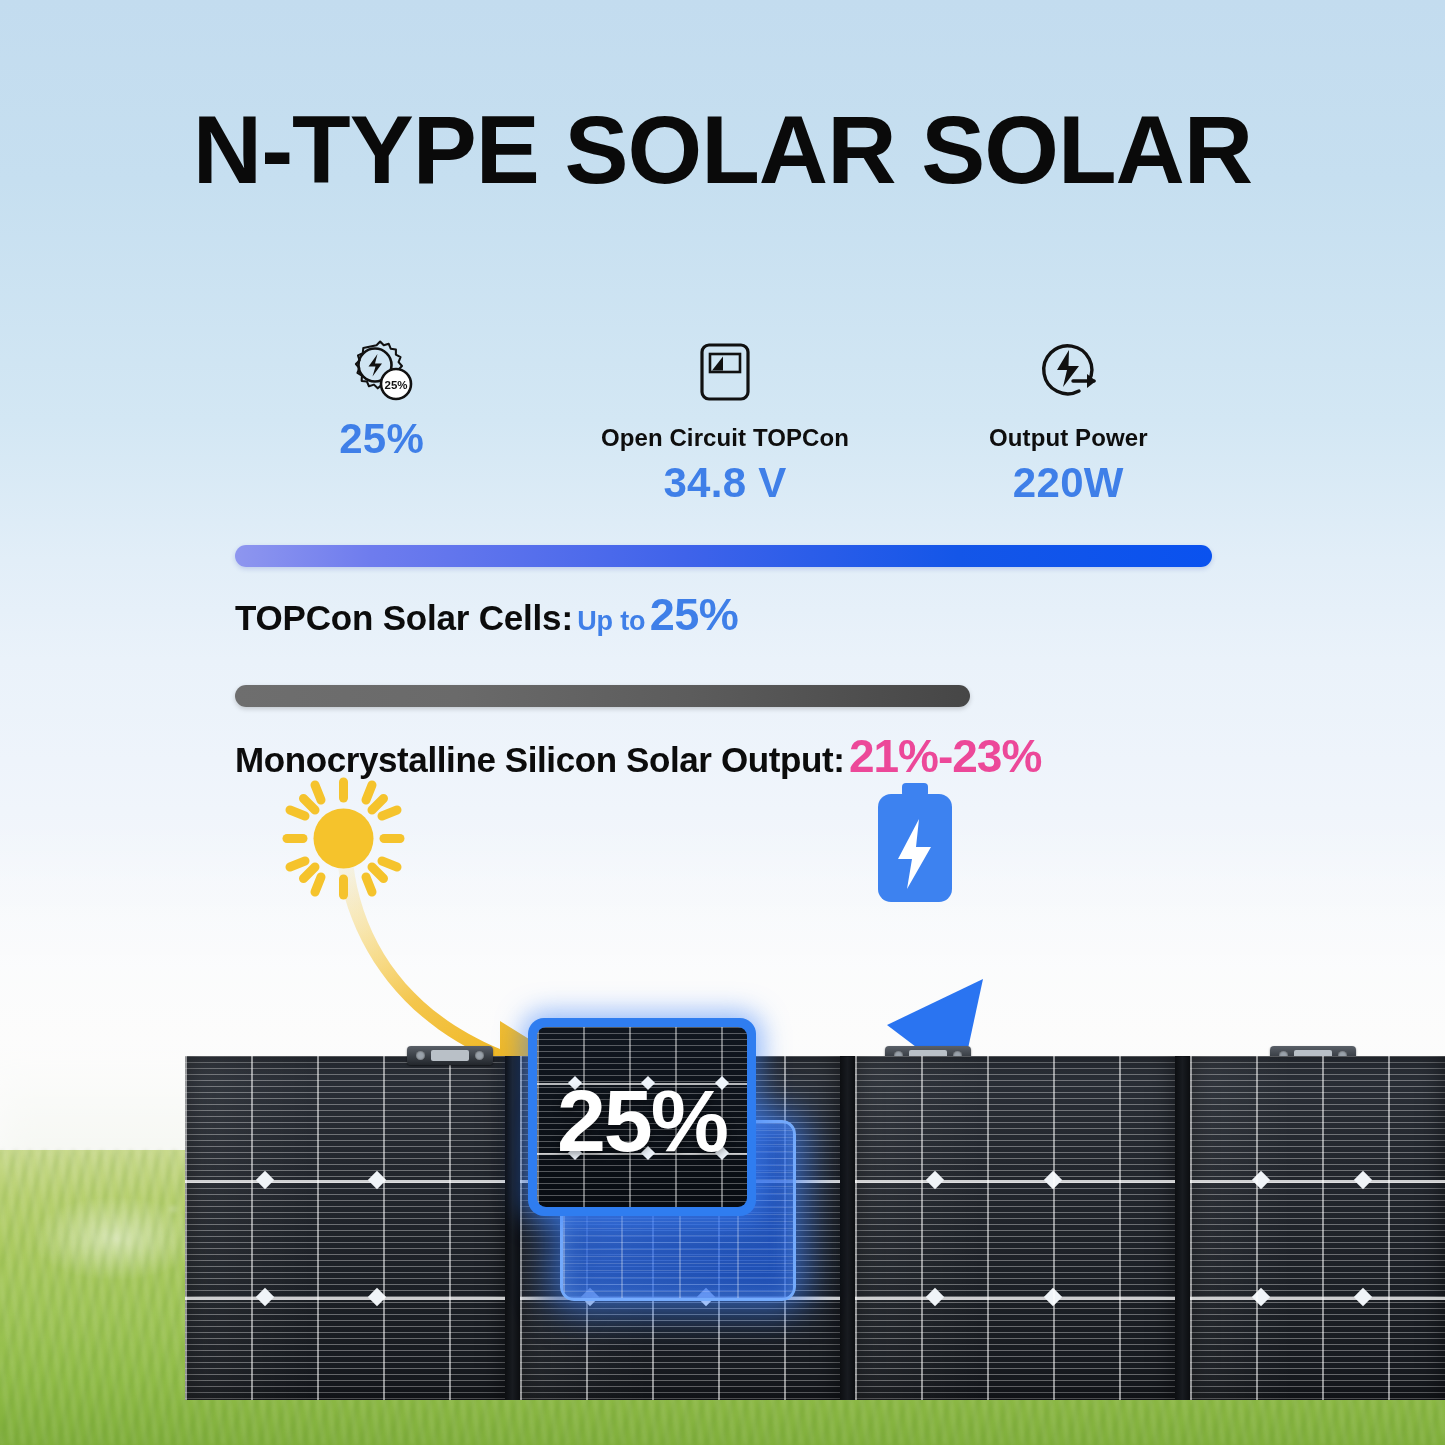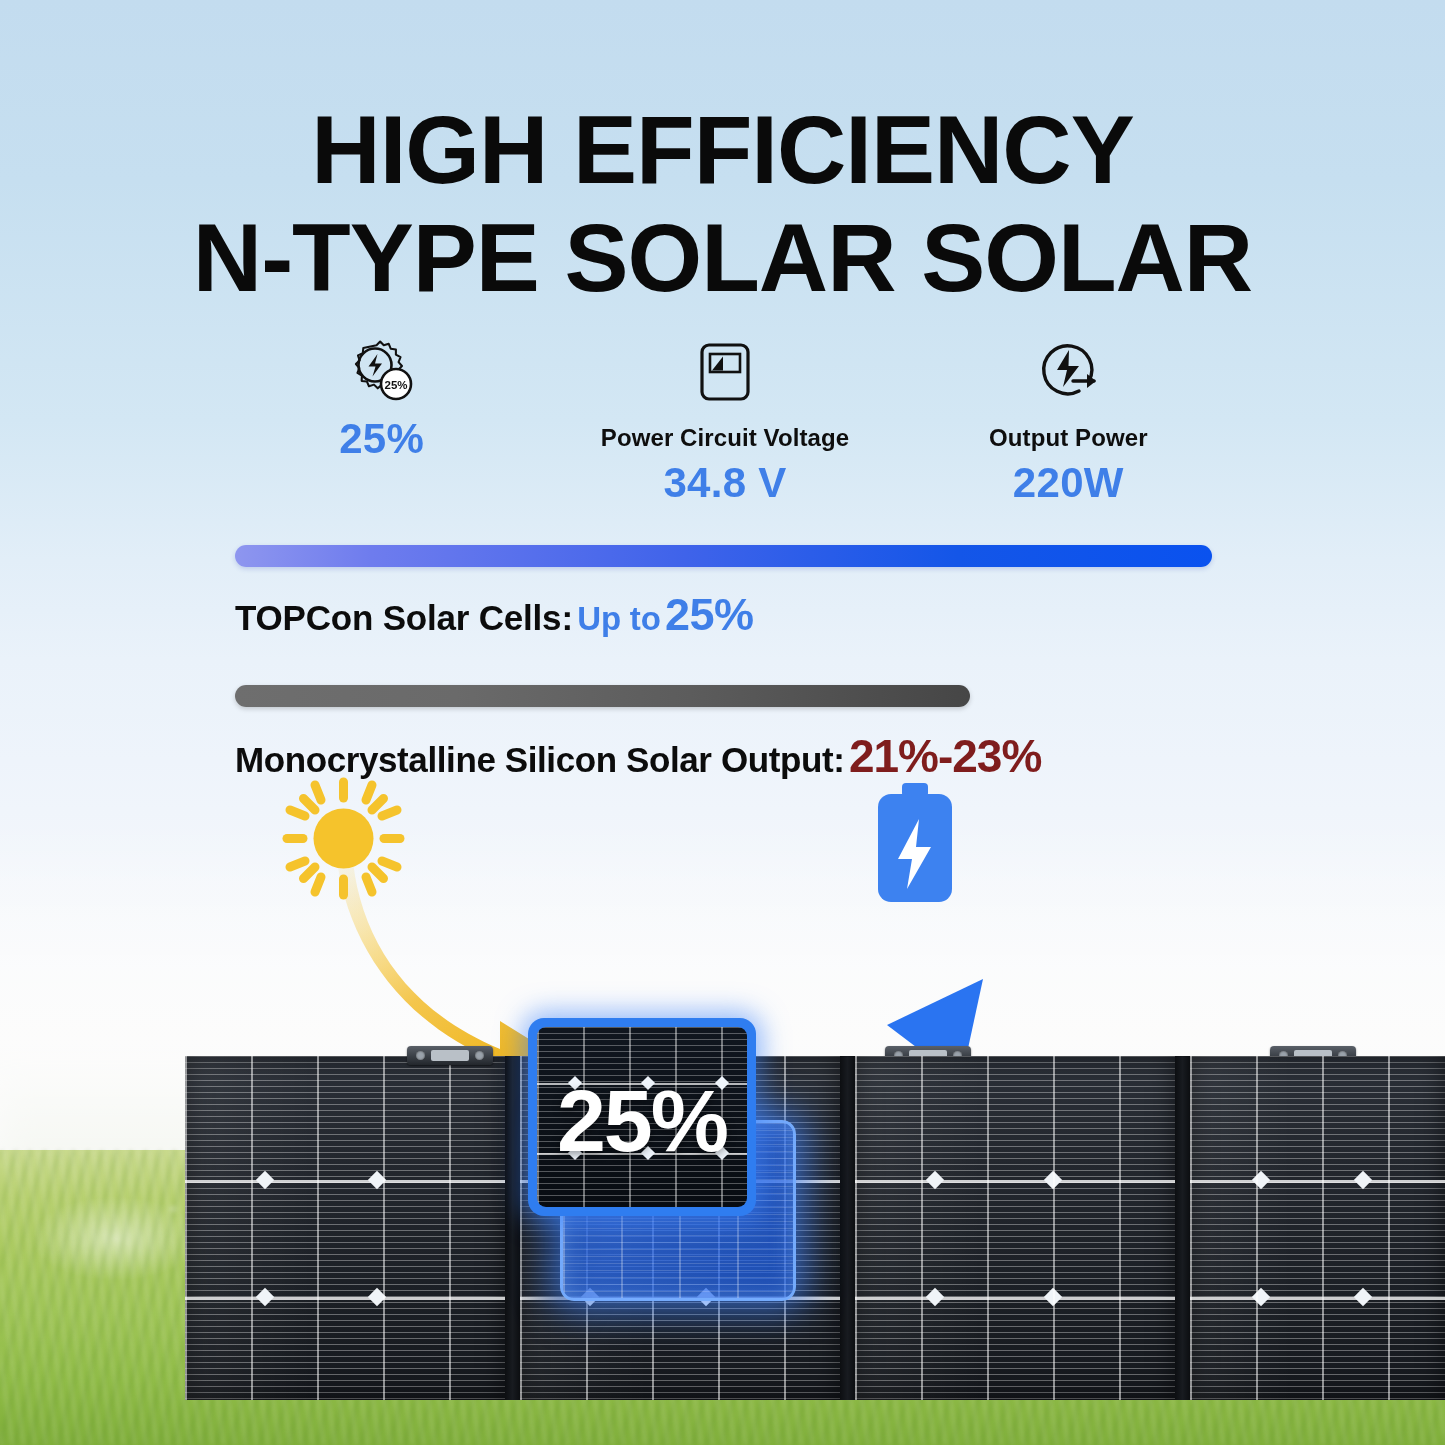--- a/index.html
+++ b/index.html
@@ -87,25 +87,25 @@
     background:linear-gradient(to right,#8e96ef 0%,#6e7cee 14%,#3f63ea 46%,#1456e8 74%,#0a52ef 100%);
     box-shadow:0 2px 5px rgba(40,70,180,.20);
   }
   .bar-gray{
     width:735px;
     background:linear-gradient(to right,#6e6e6e 0%,#6a6a6a 30%,#5c5c5c 62%,#4e4e4e 86%,#464646 100%);
     box-shadow:0 2px 5px rgba(0,0,0,.18);
   }
   .cmp-text{margin-top:22px;white-space:nowrap;}
   .t-name{font-size:35px;font-weight:700;color:#0c0c0c;letter-spacing:-.2px;}
-  .t-upto{font-size:33px;font-weight:600;color:#3f7fe8;letter-spacing:-.2px;}
+  .t-upto{font-size:27px;font-weight:600;color:#3f7fe8;letter-spacing:-.2px;}
   .t-big{font-size:45px;font-weight:700;color:#3f7fe8;letter-spacing:-.5px;}
   .gap2{display:block;height:44px;}
   .t-name2{font-size:35px;font-weight:600;color:#0c0c0c;letter-spacing:-.4px;}
-  .t-big2{font-size:46px;font-weight:700;color:#7f1d1d;letter-spacing:-1px;}
+  .t-big2{font-size:46px;font-weight:700;color:#ec4899;letter-spacing:-1px;}
 
   
   .sun-wrap{position:absolute;left:281px;top:776px;width:125px;height:125px;}
   
   .bat-wrap{position:absolute;left:869px;top:781px;width:92px;height:125px;}
 
   
   .arrow-y{position:absolute;left:300px;top:845px;width:380px;height:330px;}
   .arrow-b{position:absolute;left:735px;top:905px;width:300px;height:330px;}
 
@@ -197,21 +197,20 @@
 
 <div id="stage">
 
   <div class="sky"></div>
   <div class="field-band"></div>
   <div class="haze"></div>
   <div class="grass"></div>
   <div class="grass-tex"></div>
 
   <div class="headline">
-    <span>HIGH EFFICIENCY</span>
     <span class="l2">N-TYPE SOLAR SOLAR</span>
   </div>
 
   <div class="metrics">
 
     <div class="metric">
       <div class="ico">
         <svg width="74" height="74" viewBox="0 0 74 74">
           <path d="M33 7 l4.2 -4.4 4.2 4.4 5.8 -1.8 2.3 5.7 6.0 0.9 0.0 6.1 5.4 2.9 -2.3 5.7 4.0 4.6 -4.3 4.3 1.9 5.8 -5.6 2.5 -0.6 6.0 -6.1 0.3 -3.2 5.2 -5.7 -2.2 -4.6 4.0 -4.4 -4.3 -5.8 1.9 -2.5 -5.6 -6.0 -0.6 0.3 -6.1 -5.2 -3.2 2.2 -5.7 -4.0 -4.6 4.3 -4.3 -1.9 -5.8 5.6 -2.5 0.6 -6.0 Z" fill="none" stroke="#111" stroke-width="2.4" stroke-linejoin="round" transform="translate(-2,0) scale(0.86) translate(6,5)"></path>
           <circle cx="30" cy="30" r="16.5" fill="none" stroke="#111" stroke-width="2.6"></circle>
@@ -224,21 +223,21 @@
     </div>
 
     <div class="metric">
       <div class="ico">
         <svg width="64" height="66" viewBox="0 0 64 66">
           <rect x="9" y="6" width="46" height="54" rx="7" fill="none" stroke="#111" stroke-width="3.2"></rect>
           <rect x="17" y="15" width="30" height="18" fill="none" stroke="#111" stroke-width="2.6"></rect>
           <path d="M19 31.5 L30 17.5 L30 31.5 Z" fill="#111"></path>
         </svg>
       </div>
-      <div class="m-label">Power Circuit Voltage</div>
+      <div class="m-label">Open Circuit TOPCon</div>
       <div class="m-value">34.8 V</div>
     </div>
 
     <div class="metric">
       <div class="ico">
         <svg width="70" height="70" viewBox="0 0 70 70">
           <path d="M56 44 A24 24 0 1 0 46 54" fill="none" stroke="#111" stroke-width="3.4" stroke-linecap="round"></path>
           <path d="M36 13 L24 33 L34 33 L30 50 L46 29 L35.5 29 Z" fill="#111"></path>
           <path d="M40 44 L61 44" stroke="#111" stroke-width="3.4" stroke-linecap="round" fill="none"></path>
           <path d="M54 37 L63 44 L54 51 Z" fill="#111"></path>

